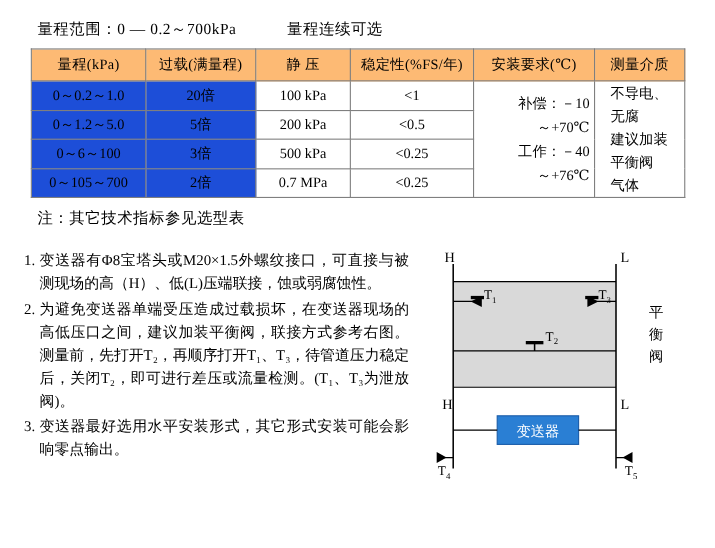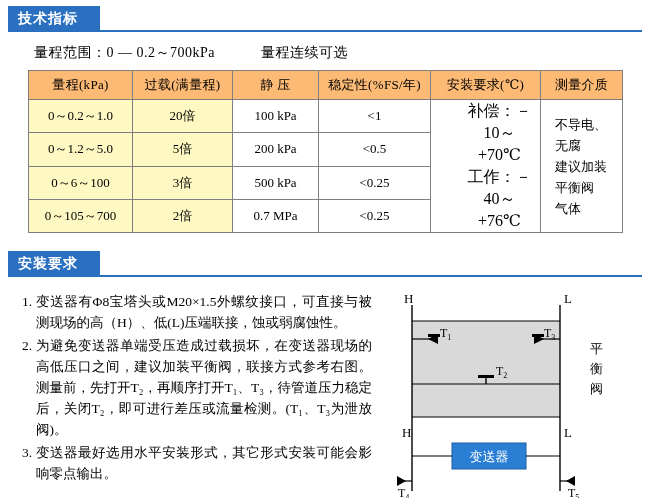--- a/index.html
+++ b/index.html
@@ -60,31 +60,31 @@
     text-align: center;
     letter-spacing: 0.3px;
   }
   table.spec td {
     border: 1px solid #7f7f7f;
     font-size: 13px;
     height: 25px;
     text-align: center;
     padding: 0 4px;
   }
-  table.spec td.left-col { background: #fef9c3; }
+  table.spec td.left-col { background: #1d4ed8; }
   table.spec td.media {
     font-size: 13px;
     text-align: left;
     padding-left: 14px;
     line-height: 21px;
     vertical-align: middle;
   }
   table.spec td.temp {
-    font-size: 16px;
-    text-align: center;
+    font-size: 13px;
+    text-align: right;
     padding-left: 32px;
     line-height: 22px;
     vertical-align: middle;
   }
   .note {
     font-size: 14px;
     margin: 10px 0 0 34px;
     letter-spacing: 0.5px;
   }
 
@@ -116,23 +116,20 @@
     position: relative;
     height: 210px;
     margin-left: 6px;
   }
   .diagram-wrap svg { display: block; }
 </style>
 </head>
 <body>
 
 <div id="tech-section">
-  <div class="section-header">
-    <div class="tab">技术指标</div>
-  </div>
 
   <div class="range-line">
     <span>量程范围：0 — 0.2～700kPa</span>
     <span class="gap"></span>
     <span>量程连续可选</span>
   </div>
 
   <table class="spec">
     <colgroup>
       <col style="width:104px">
@@ -182,26 +179,24 @@
       </tr>
       <tr>
         <td class="left-col">0～105～700</td>
         <td class="left-col">2倍</td>
         <td>0.7 MPa</td>
         <td>&lt;0.25</td>
       </tr>
     </tbody>
   </table>
 
+  <div class="note">注：其它技术指标参见选型表</div>
 </div>
 
 <div id="install-section">
-  <div class="section-header">
-    <div class="tab">安装要求</div>
-  </div>
 
   <div class="install-body">
     <div class="install-list">
       <div class="install-item">
         <div class="num">1.</div>
         <div class="txt">变送器有Φ8宝塔头或M20×1.5外螺纹接口，可直接与被测现场的高（H）、低(L)压端联接，蚀或弱腐蚀性。</div>
       </div>
       <div class="install-item">
         <div class="num">2.</div>
         <div class="txt">为避免变送器单端受压造成过载损坏，在变送器现场的高低压口之间，建议加装平衡阀，联接方式参考右图。测量前，先打开T₂，再顺序打开T₁、T₃，待管道压力稳定后，关闭T₂，即可进行差压或流量检测。(T₁、T₃为泄放阀)。</div>

